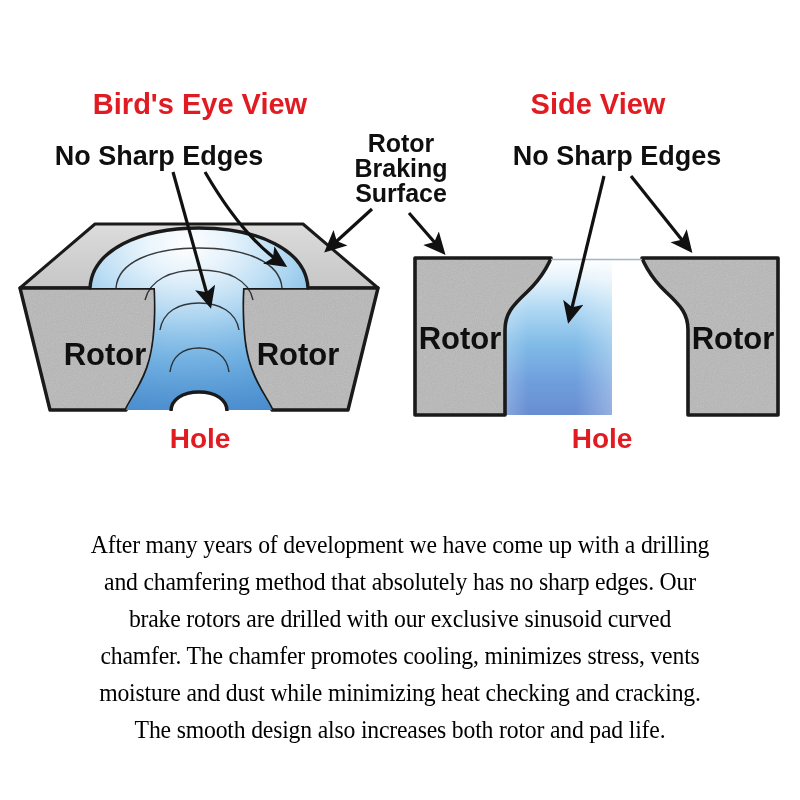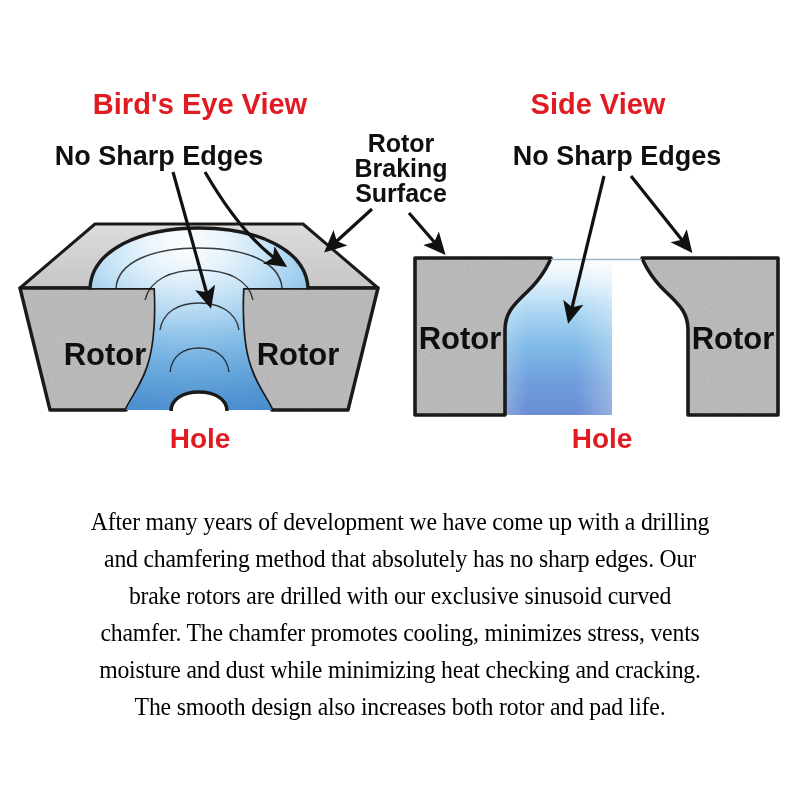--- a/index.html
+++ b/index.html
@@ -23,21 +23,21 @@
     position: absolute;
     left: 0;
     top: 0;
     width: 800px;
     height: 800px;
   }
   .caption {
     position: absolute;
     width: 800px;
     left: 0;
-    top: 503px;
+    top: 526px;
     text-align: center;
     font-family: "Liberation Serif", serif;
     color: #000000;
   }
   .caption p {
     margin: 0;
     font-size: 25.5px;
     line-height: 37px;
     letter-spacing: -0.2px;
     transform: scaleX(0.93);

